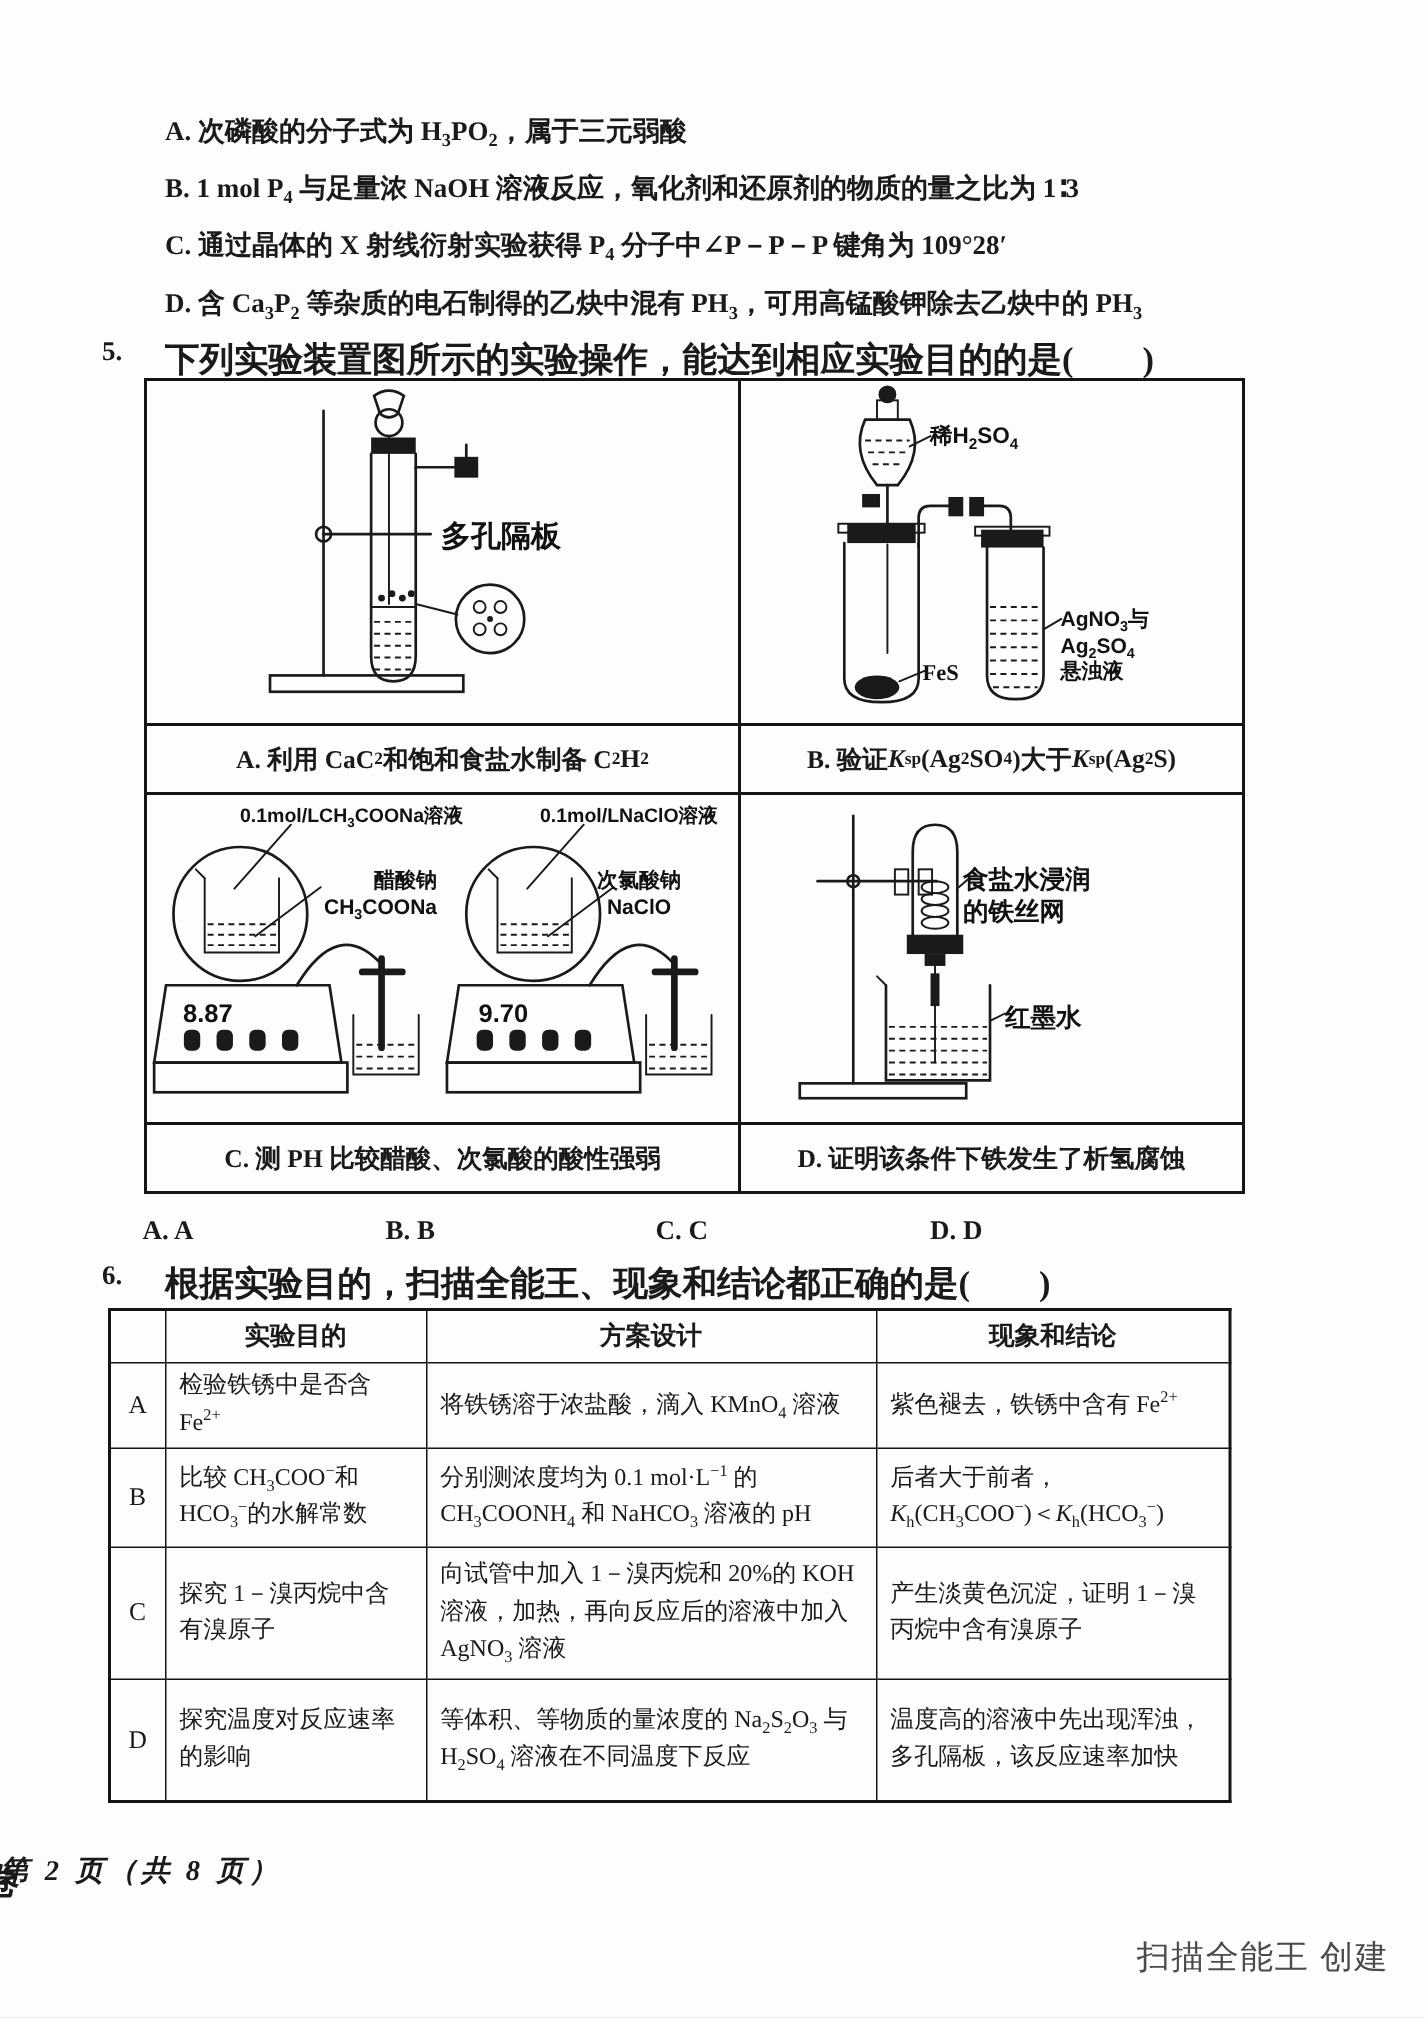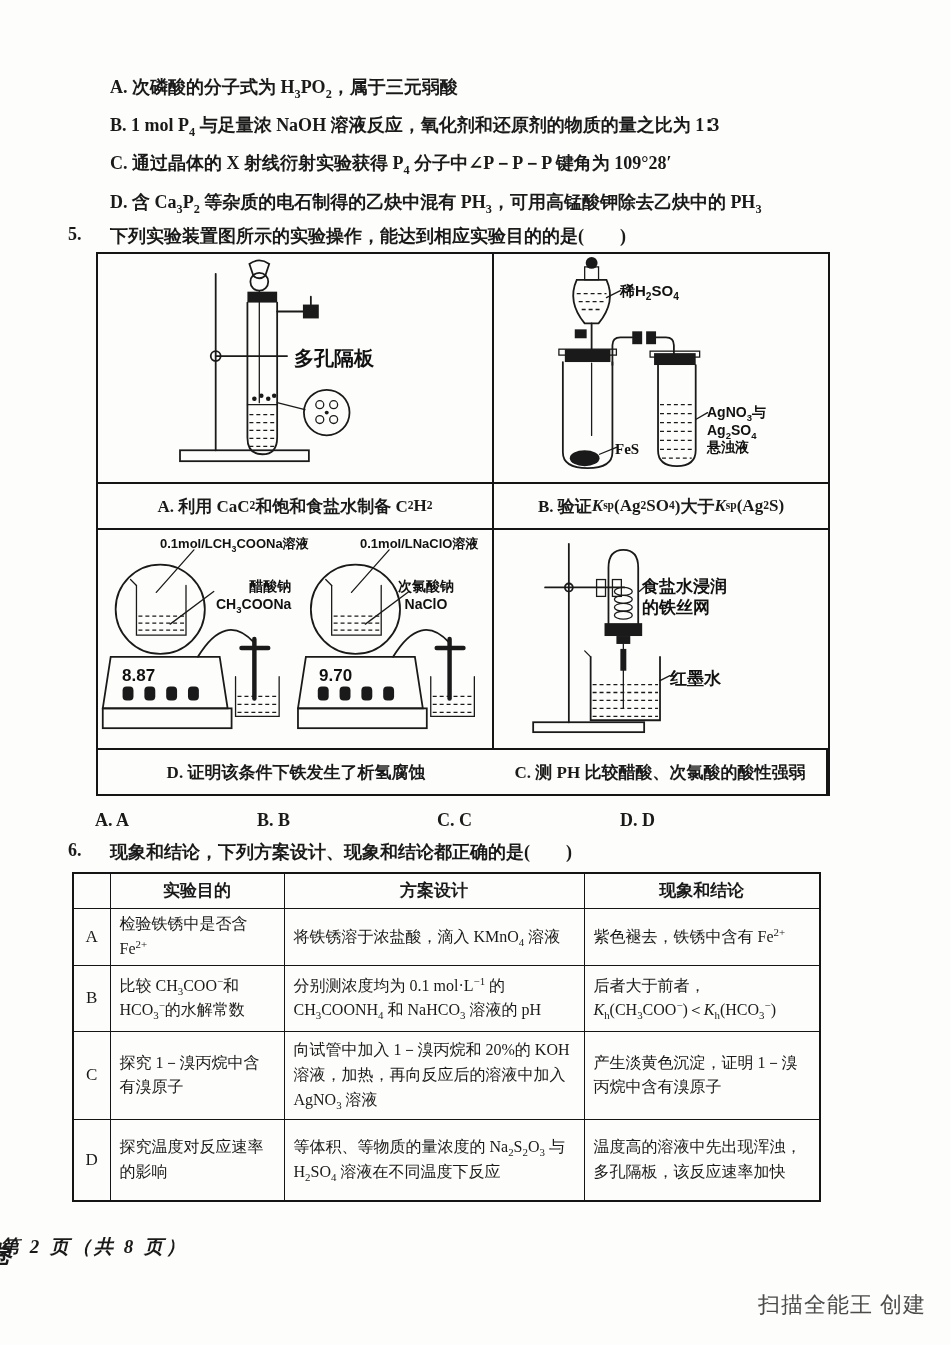--- a/index.html
+++ b/index.html
@@ -3,21 +3,21 @@
 <meta charset="utf-8">
 <style>
   html,body{margin:0;padding:0;background:#d9d9d9;}
   .page{position:relative;width:950px;height:1345px;margin:0 auto;background:#fdfdfb;
         font-family:"Liberation Serif","DejaVu Serif",serif;color:#1a1a1a;overflow:hidden;}
   sub,sup{font-size:68%;line-height:0;}
   
   .opt{position:absolute;left:110px;font-size:18px;font-weight:600;white-space:nowrap;}
   
   .qnum{position:absolute;left:68px;font-size:18px;font-weight:700;}
-  .stem{position:absolute;left:110px;font-size:18px;font-weight:600;white-space:nowrap;}
+  .stem{position:absolute;left:110px;font-size:23px;font-weight:600;white-space:nowrap;}
   
   .t5{position:absolute;left:96px;top:252px;width:730px;height:540px;border:2px solid #151515;
       display:grid;grid-template-columns:396px 1fr;grid-template-rows:230px 46px 220px 1fr;}
   .t5>div{position:relative;box-sizing:border-box;}
   .bR{border-right:2px solid #151515;} .bB{border-bottom:2px solid #151515;}
   .cap{display:flex;align-items:center;justify-content:center;font-size:17px;font-weight:600;}
   .diagram svg{position:absolute;left:0;top:0;width:100%;height:100%;}
   .ln{stroke:#1a1a1a;stroke-width:1.8;fill:none;stroke-linecap:round;}
   .thin{stroke-width:1.3;} .thick{stroke-width:4.5;}
   .fl{fill:#1a1a1a;stroke:none;}
@@ -237,31 +237,31 @@
           <line class="dsh" x1="96" y1="180" x2="162" y2="180"></line>
           <line class="dsh" x1="96" y1="188" x2="162" y2="188"></line>
           <line class="ln thin" x1="143" y1="62" x2="150" y2="56"></line>
           <line class="ln thin" x1="164" y1="152" x2="174" y2="147"></line>
         </g>
       </svg>
       <span class="dlbl" style="left:148px;top:46px;font-size:17px;">食盐水浸润<br>的铁丝网</span>
       <span class="dlbl" style="left:176px;top:138px;font-size:17px;">红墨水</span>
     </div>
 
+    <div class="cap bR">C. 测 PH 比较醋酸、次氯酸的酸性强弱</div>
     <div class="cap">D. 证明该条件下铁发生了析氢腐蚀</div>
-    <div class="cap bR">C. 测 PH 比较醋酸、次氯酸的酸性强弱</div>
   </div>
 
   <span class="ans" style="left:95px">A. A</span>
   <span class="ans" style="left:257px">B. B</span>
   <span class="ans" style="left:437px">C. C</span>
   <span class="ans" style="left:620px">D. D</span>
 
   <div class="qnum" style="top:840px">6.</div>
-  <div class="stem" style="top:840px">现象和结论，下列方案设计、现象和结论都正确的是(　　)</div>
+  <div class="stem" style="top:840px">根据实验目的，扫描全能王、现象和结论都正确的是(　　)</div>
 
   <table class="t6">
     <colgroup>
         <col style="width:37px">
         <col style="width:174px">
         <col style="width:300px">
         <col style="width:236px">
       </colgroup>
     <tbody>
         <tr style="height:34px">

